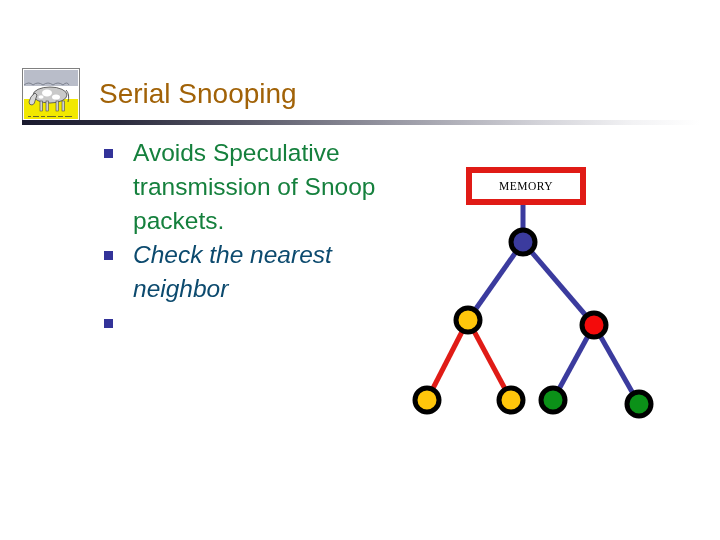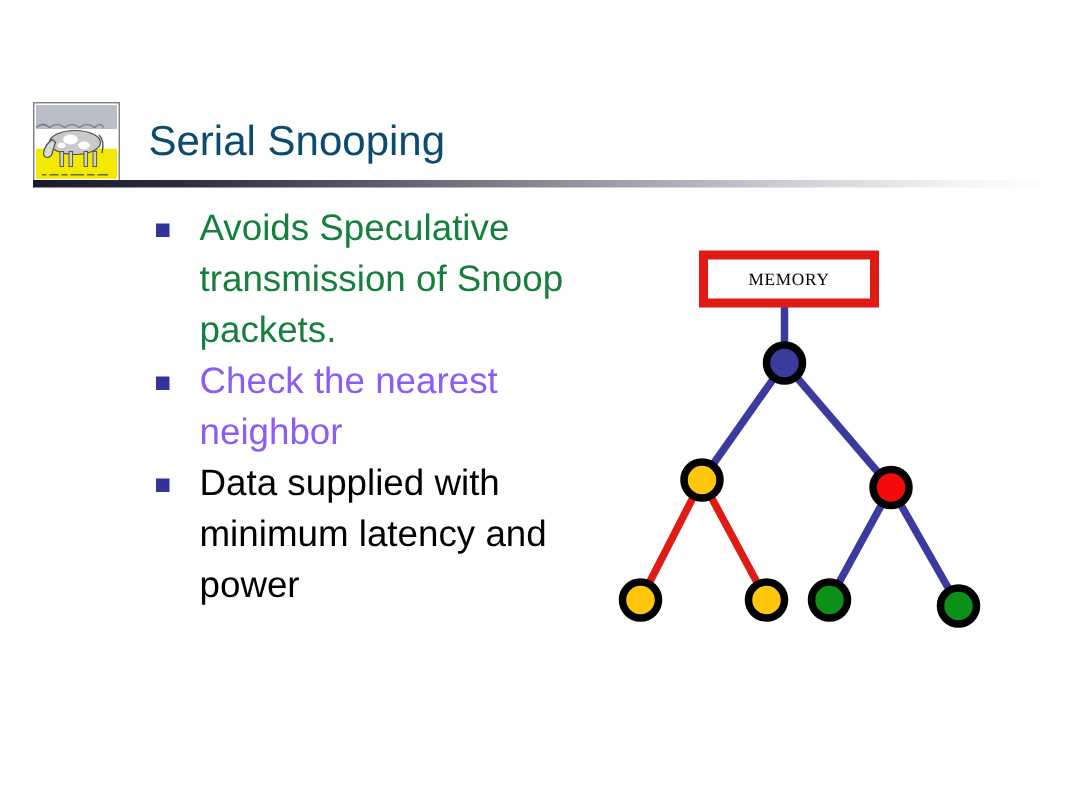--- a/index.html
+++ b/index.html
@@ -142,35 +142,34 @@
         <rect x="5" y="47" width="3" height="1"></rect>
         <rect x="10" y="47" width="6" height="1"></rect>
         <rect x="18" y="47" width="4" height="1"></rect>
         <rect x="24" y="47" width="9" height="1"></rect>
         <rect x="35" y="47" width="5" height="1"></rect>
         <rect x="42" y="47" width="7" height="1"></rect>
       </g>
     </svg>
   </div>
 
-  <div id="title" style="color: #0c4a6e;">Serial Snooping</div>
+  <div id="title" style="color: #a16207;">Serial Snooping</div>
   <div id="title-rule" style="background: linear-gradient(to right, rgb(26, 26, 46) 0%, rgb(43, 43, 61) 14%, rgb(92, 92, 107) 34%, rgb(155, 155, 166) 56%, rgb(210, 210, 216) 76%, rgb(242, 242, 244) 90%, rgb(255, 255, 255) 100%);"></div>
 
   <div id="bullets">
     <div class="bullet-row">
       <span class="bullet-marker" style="background: rgb(51, 51, 153);"></span>
       <span class="bullet-text" style="color: #15803d;">Avoids Speculative transmission of Snoop packets.</span>
     </div>
     <div class="bullet-row">
       <span class="bullet-marker" style="background: rgb(51, 51, 153);"></span>
-      <span class="bullet-text" style="color: #8b5cf6;">Check the nearest neighbor</span>
+      <span class="bullet-text" style="color: #0c4a6e; font-style: italic;">Check the nearest neighbor</span>
     </div>
     <div class="bullet-row">
       <span class="bullet-marker" style="background: rgb(51, 51, 153);"></span>
-      <span class="bullet-text" style="color: rgb(0, 0, 0);">Data supplied with minimum latency and power</span>
     </div>
   </div>
 
   <div id="diagram">
     <svg width="300" height="290" viewBox="0 0 300 290">
 
       <g id="edge-layer">
         <line id="edge-memory-root" x1="133" y1="52" x2="133" y2="92" stroke-width="5" stroke="#3b3b9e"></line>
         <line id="edge-root-l1" x1="133" y1="92" x2="78" y2="170" stroke-width="5" stroke="#3b3b9e"></line>
         <line id="edge-root-r1" x1="133" y1="92" x2="204" y2="175" stroke-width="5" stroke="#3b3b9e"></line>

